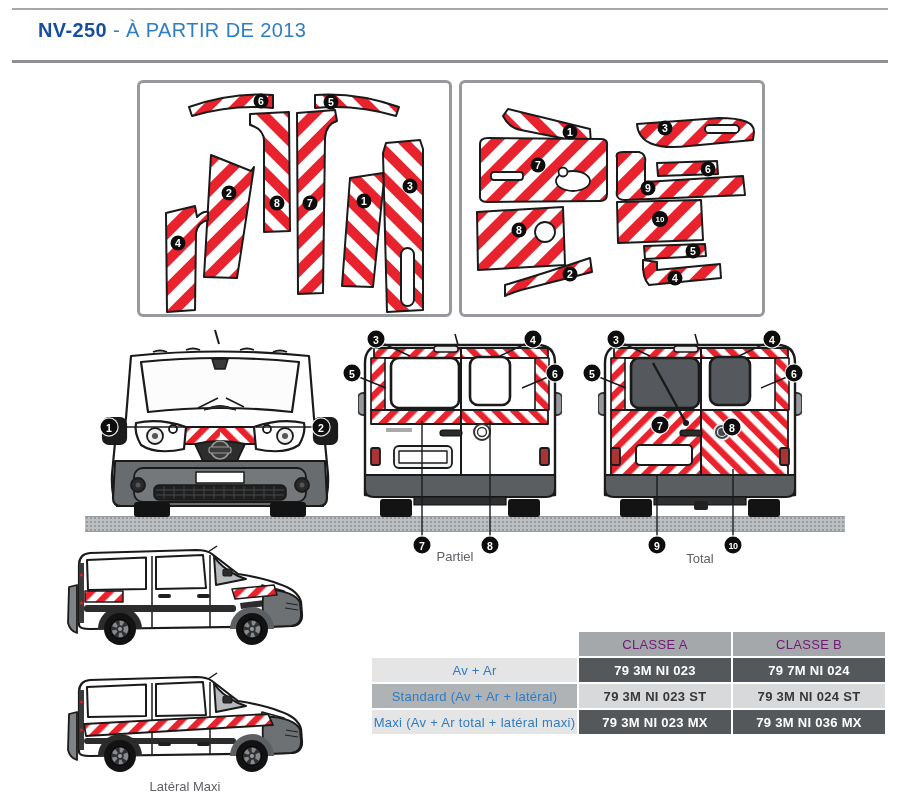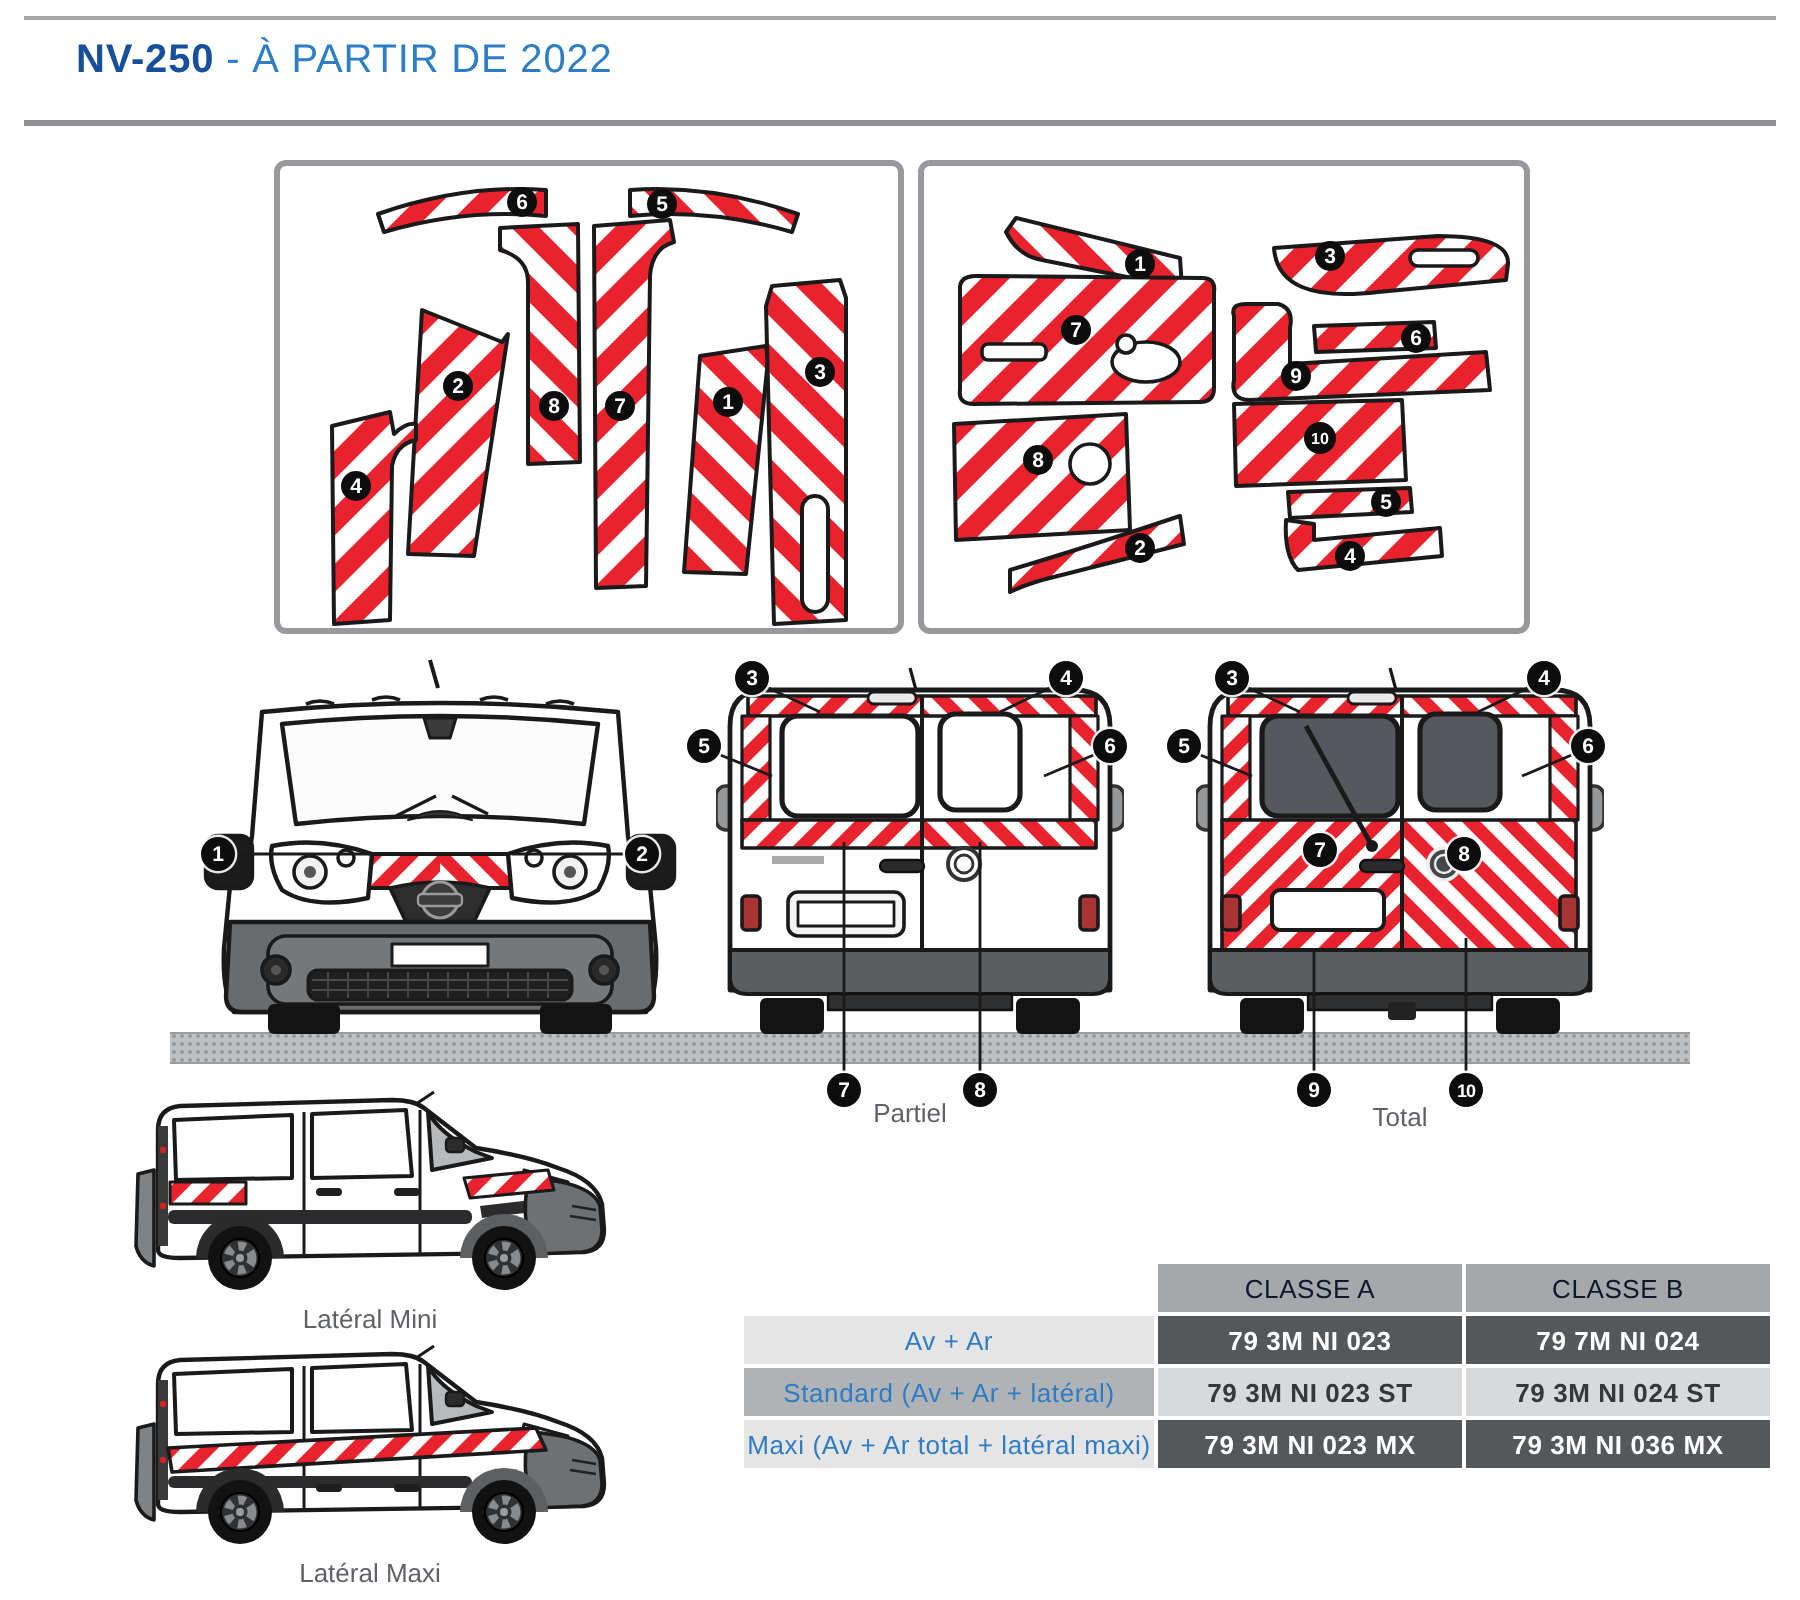--- a/index.html
+++ b/index.html
@@ -32,21 +32,21 @@
   .van-label{position:absolute;text-align:center;color:#5e6165;font-size:13px;z-index:2;}
   #label-partial{left:405px;top:549px;width:100px;}
   #label-total{left:650px;top:551px;width:100px;}
   #label-mini{left:105px;top:652px;width:160px;}
   #label-maxi{left:105px;top:779px;width:160px;}
   
   #kit-table{position:absolute;left:372px;top:632px;width:515px;display:grid;
              grid-template-columns:205px 152px 152px;grid-auto-rows:24px;gap:2px;z-index:2;}
   #kit-table div{display:flex;align-items:center;justify-content:center;font-size:13px;letter-spacing:.3px;}
   .cell-blank{background:#fff;}
-  .cell-head{background:#a4a8ab;color:#0f172a;letter-spacing:.8px;}
+  .cell-head{background:#a4a8ab;color:#701a75;letter-spacing:.8px;}
   .cell-label{background:#e5e5e5;color:#2e7cc4;}
   .cell-label.light{background:#b0b3b6;}
   .cell-dark{background:#55585b;color:#fff;font-weight:bold;font-size:13.5px;letter-spacing:.5px;}
   .cell-light{background:#d8d9da;color:#35383a;font-weight:bold;font-size:13.5px;letter-spacing:.5px;}
 </style>
 </head>
 <body>
 
 <div id="page">
 
@@ -67,21 +67,21 @@
       <pattern id="sDnS" patternUnits="userSpaceOnUse" width="13" height="13" patternTransform="rotate(-45)">
         <rect width="13" height="13" fill="#fff"></rect>
           <rect width="6.5" height="13" fill="#e8232e"></rect>
       </pattern>
     </defs>
   </svg>
 
   <div id="rule-top" class="rule"></div>
   <div id="title">
     <span class="model">NV-250</span>
-    <span class="suffix">- À PARTIR DE 2022</span>
+    <span class="suffix">- À PARTIR DE 2013</span>
   </div>
   <div id="rule-under-title" class="rule"></div>
 
   <div id="kit-left" class="kit-box">
     <svg width="309" height="231" viewBox="0 0 309 231">
       <g stroke="#1a1a1a" stroke-width="2" stroke-linejoin="round">
         <path d="M 49,24 Q 92,9 133,12 L 133,25 Q 93,21 52,33 Z" fill="url(#sUp)"></path>
         <path d="M 175,12 Q 216,9 259,24 L 256,33 Q 215,21 175,25 Z" fill="url(#sDn)"></path>
         <path d="M 110,36 L 110,31 L 149,29 L 150,148 L 124,149 L 124,58 Q 124,46 110,42 Z" fill="url(#sDn)"></path>
         <path d="M 157,30 L 195,27 L 197,38 Q 186,41 185,55 L 183,210 L 158,211 Z" fill="url(#sUp)"></path>
@@ -390,21 +390,20 @@
   <div class="mbadge" style="left:772px;top:339px">4</div>
   <div class="mbadge" style="left:592px;top:373px">5</div>
   <div class="mbadge" style="left:794px;top:373px">6</div>
   <div class="mbadge" style="left:660px;top:425px">7</div>
   <div class="mbadge" style="left:732px;top:427px">8</div>
   <div class="mbadge" style="left:657px;top:545px">9</div>
   <div class="mbadge wide" style="left:733px;top:545px">10</div>
 
   <div id="label-partial" class="van-label">Partiel</div>
   <div id="label-total" class="van-label">Total</div>
-  <div id="label-mini" class="van-label">Latéral Mini</div>
   <div id="label-maxi" class="van-label">Latéral Maxi</div>
 
   <div id="kit-table">
     <div class="cell-blank"></div>
     <div class="cell-head">CLASSE A</div>
     <div class="cell-head">CLASSE B</div>
 
     <div class="cell-label">Av + Ar</div>
     <div class="cell-dark">79 3M NI 023</div>
     <div class="cell-dark">79 7M NI 024</div>

